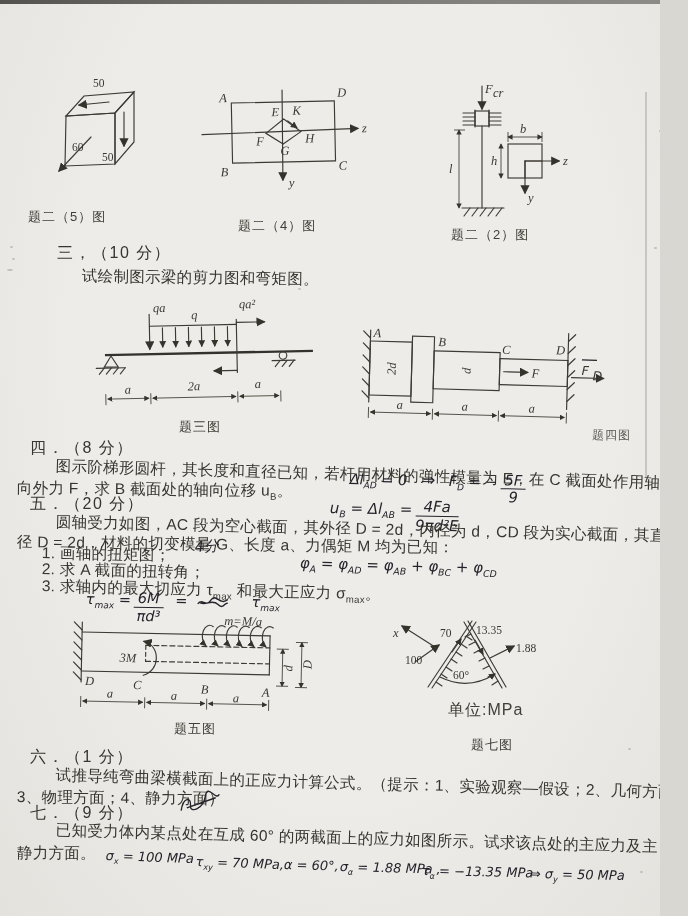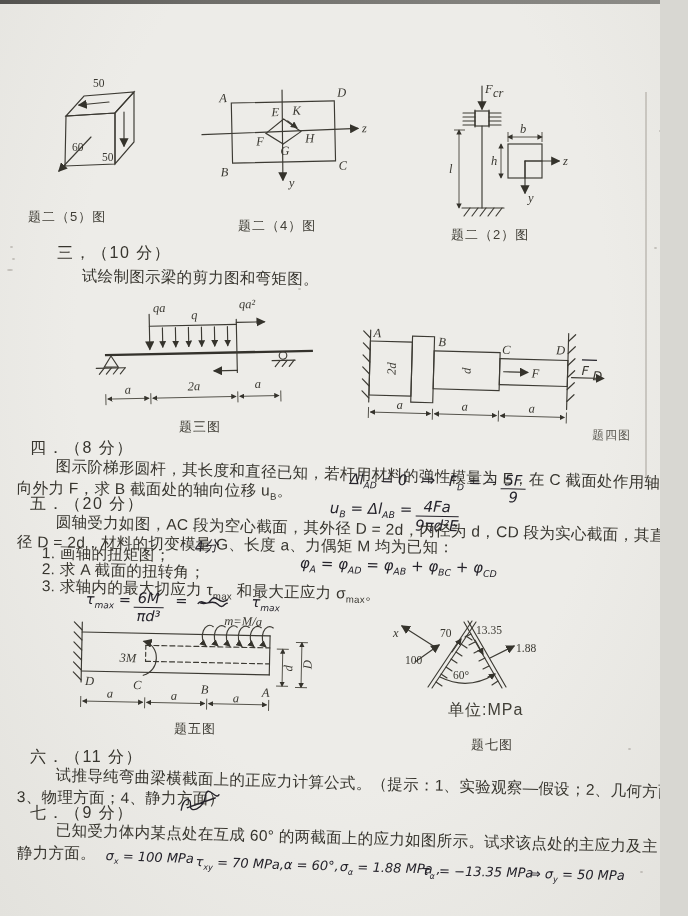--- a/index.html
+++ b/index.html
@@ -358,21 +358,21 @@
     <text x="10" y="24">x</text>
     <text class="up" x="22" y="51">100</text>
     <text class="up" x="57" y="24">70</text>
     <text class="up" x="93" y="21">13.35</text>
     <text class="up" x="133" y="39">1.88</text>
     <text class="up" x="70" y="66" font-size="11">60°</text>
   </svg>
   <div class="cap" style="left:448px;top:700px;font-size:16px">单位:MPa</div>
   <div class="cap" style="left:471px;top:736px">题七图</div>
 
-  <div class="t hd" style="left:30px;top:747px">六．（11 分）</div>
+  <div class="t hd" style="left:30px;top:747px">六．（1 分）</div>
   <div class="t" style="left:56px;top:765px;transform:rotate(1.6deg)">试推导纯弯曲梁横截面上的正应力计算公式。（提示：1、实验观察—假设；2、几何方面；</div>
   <div class="t" style="left:17px;top:787px;transform:rotate(.5deg)">3、物理方面；4、静力方面）</div>
 
   <div class="t hd" style="left:30px;top:803px">七．（9 分）</div>
   <div class="t" style="left:56px;top:820px;transform:rotate(1.6deg)">已知受力体内某点处在互成 60° 的两截面上的应力如图所示。试求该点处的主应力及主</div>
   <div class="t" style="left:17px;top:843px;transform:rotate(.3deg)">静力方面。</div>
 
   <svg width="48" height="26" style="position:absolute;left:176px;top:788px;transform:rotate(-8deg);overflow:visible">
     <g class="hwst">
         <path d="M4,20 C8,6 16,8 14,16 S26,22 30,9 S40,16 44,9 M10,18 L40,12"></path>

